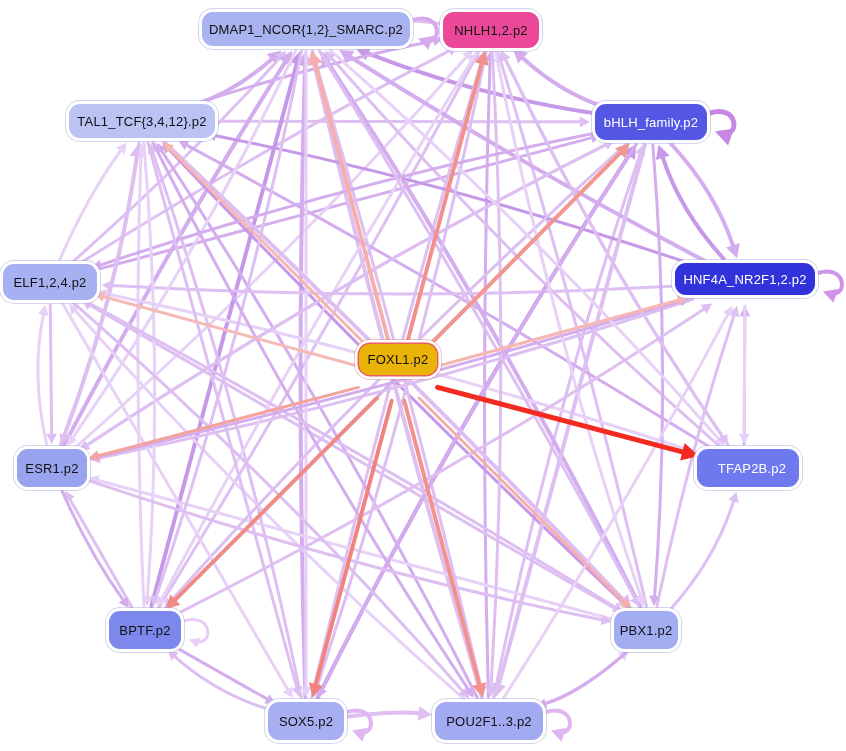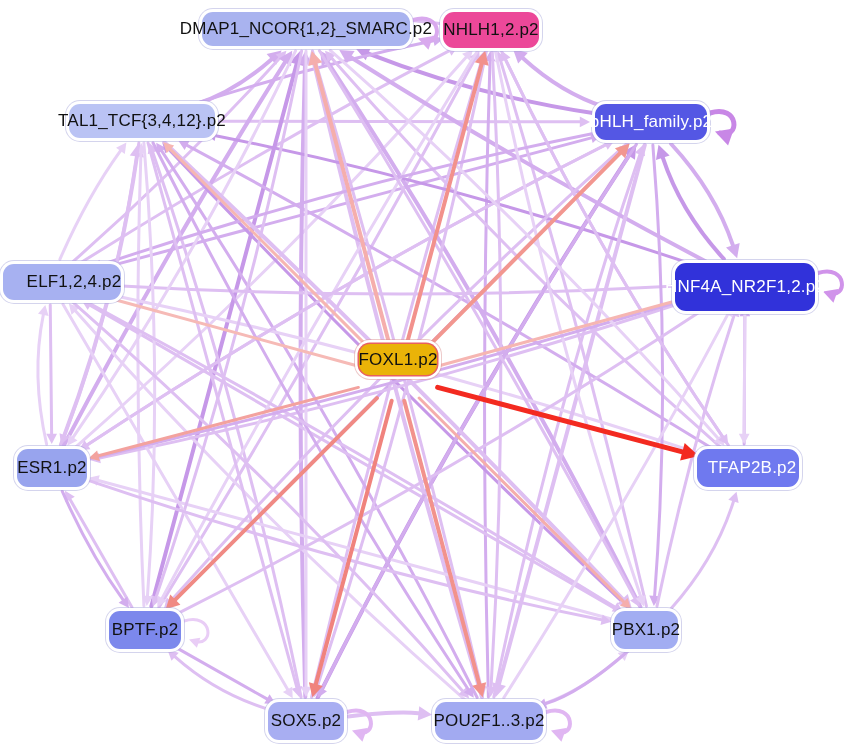--- a/index.html
+++ b/index.html
@@ -3,21 +3,21 @@
 <meta charset="utf-8">
 <style>
   html,body{margin:0;padding:0;background:#ffffff;}
   body{width:846px;height:751px;overflow:hidden;font-family:"Liberation Sans",sans-serif;}
   .stage{position:relative;width:846px;height:751px;background:#ffffff;}
   svg.edge-layer{position:absolute;left:0;top:0;width:846px;height:751px;}
   .node{
     position:absolute;
     display:flex;align-items:center;justify-content:center;
     border-radius:11px;
-    font-size:17px;letter-spacing:.2px;white-space:nowrap;
+    font-size:13px;letter-spacing:.2px;white-space:nowrap;
     box-shadow:0 0 0 3px #ffffff,0 0 0 4px rgba(160,160,215,.45);
     cursor:pointer;user-select:none;
   }
 </style>
 </head>
 <body>
 
 <div class="stage">
   <svg class="edge-layer" viewBox="0 0 846 751" xmlns="http://www.w3.org/2000/svg">
       <path d="M 194.38759769722014 104.70060902084374 Q 233.7850194856649 92.4428608222722 271.3767551510667 59.417479704647874" stroke="#d3adee" stroke-width="4" fill="none" stroke-linecap="round"></path>
@@ -228,42 +228,42 @@
   <div id="nodes-layer">
       <div class="node" style="left: 202px; top: 12px; width: 208px; height: 34px; background: rgb(169, 179, 239); color: rgb(17, 17, 17);">
         <span>DMAP1_NCOR{1,2}_SMARC.p2</span>
       </div>
       <div class="node" style="left: 443px; top: 12px; width: 96px; height: 36px; background: #ec4899; color: rgb(17, 17, 17);">
         <span>NHLH1,2.p2</span>
       </div>
       <div class="node" style="left: 595px; top: 104px; width: 112px; height: 36px; background: rgb(84, 87, 228); color: rgb(255, 255, 255);">
         <span>bHLH_family.p2</span>
       </div>
-      <div class="node" style="left: 675px; top: 263px; width: 140px; height: 48px; background: rgb(49, 50, 218); color: rgb(255, 255, 255);">
+      <div class="node" style="left: 675px; top: 263px; width: 140px; height: 32px; background: rgb(49, 50, 218); color: rgb(255, 255, 255);">
         <span>HNF4A_NR2F1,2.p2</span>
       </div>
       <div class="node" style="left: 697px; top: 449px; width: 94px; height: 38px; background: rgb(111, 121, 239); color: rgb(255, 255, 255); padding-left: 8px;">
         <span>TFAP2B.p2</span>
       </div>
       <div class="node" style="left: 614px; top: 611px; width: 64px; height: 38px; background: rgb(162, 173, 242); color: rgb(17, 17, 17);">
         <span>PBX1.p2</span>
       </div>
       <div class="node" style="left: 435px; top: 702px; width: 108px; height: 38px; background: rgb(162, 170, 241); color: rgb(17, 17, 17);">
         <span>POU2F1..3.p2</span>
       </div>
       <div class="node" style="left: 268px; top: 702px; width: 76px; height: 38px; background: rgb(168, 174, 242); color: rgb(17, 17, 17);">
         <span>SOX5.p2</span>
       </div>
       <div class="node" style="left: 109px; top: 611px; width: 72px; height: 38px; background: rgb(124, 136, 236); color: rgb(17, 17, 17);">
         <span>BPTF.p2</span>
       </div>
       <div class="node" style="left: 17px; top: 449px; width: 70px; height: 38px; background: rgb(152, 164, 238); color: rgb(17, 17, 17); align-items: center;">
         <span>ESR1.p2</span>
       </div>
-      <div class="node" style="left: 3px; top: 264px; width: 94px; height: 36px; background: rgb(167, 177, 241); color: rgb(17, 17, 17); padding-left: 24px;">
+      <div class="node" style="left: 3px; top: 264px; width: 94px; height: 36px; background: rgb(167, 177, 241); color: rgb(17, 17, 17);">
         <span>ELF1,2,4.p2</span>
       </div>
       <div class="node" style="left: 69px; top: 104px; width: 146px; height: 34px; background: rgb(186, 195, 244); color: rgb(17, 17, 17);">
         <span>TAL1_TCF{3,4,12}.p2</span>
       </div>
       <div class="node" style="left: 359px; top: 344px; width: 78px; height: 31px; background: #eab308; color: rgb(17, 17, 17); box-shadow: rgb(232, 96, 96) 0px 0px 0px 1.5px, rgb(255, 255, 255) 0px 0px 0px 4px, rgba(220, 150, 150, 0.5) 0px 0px 0px 5px;">
         <span>FOXL1.p2</span>
       </div>
     </div>
 </div>

